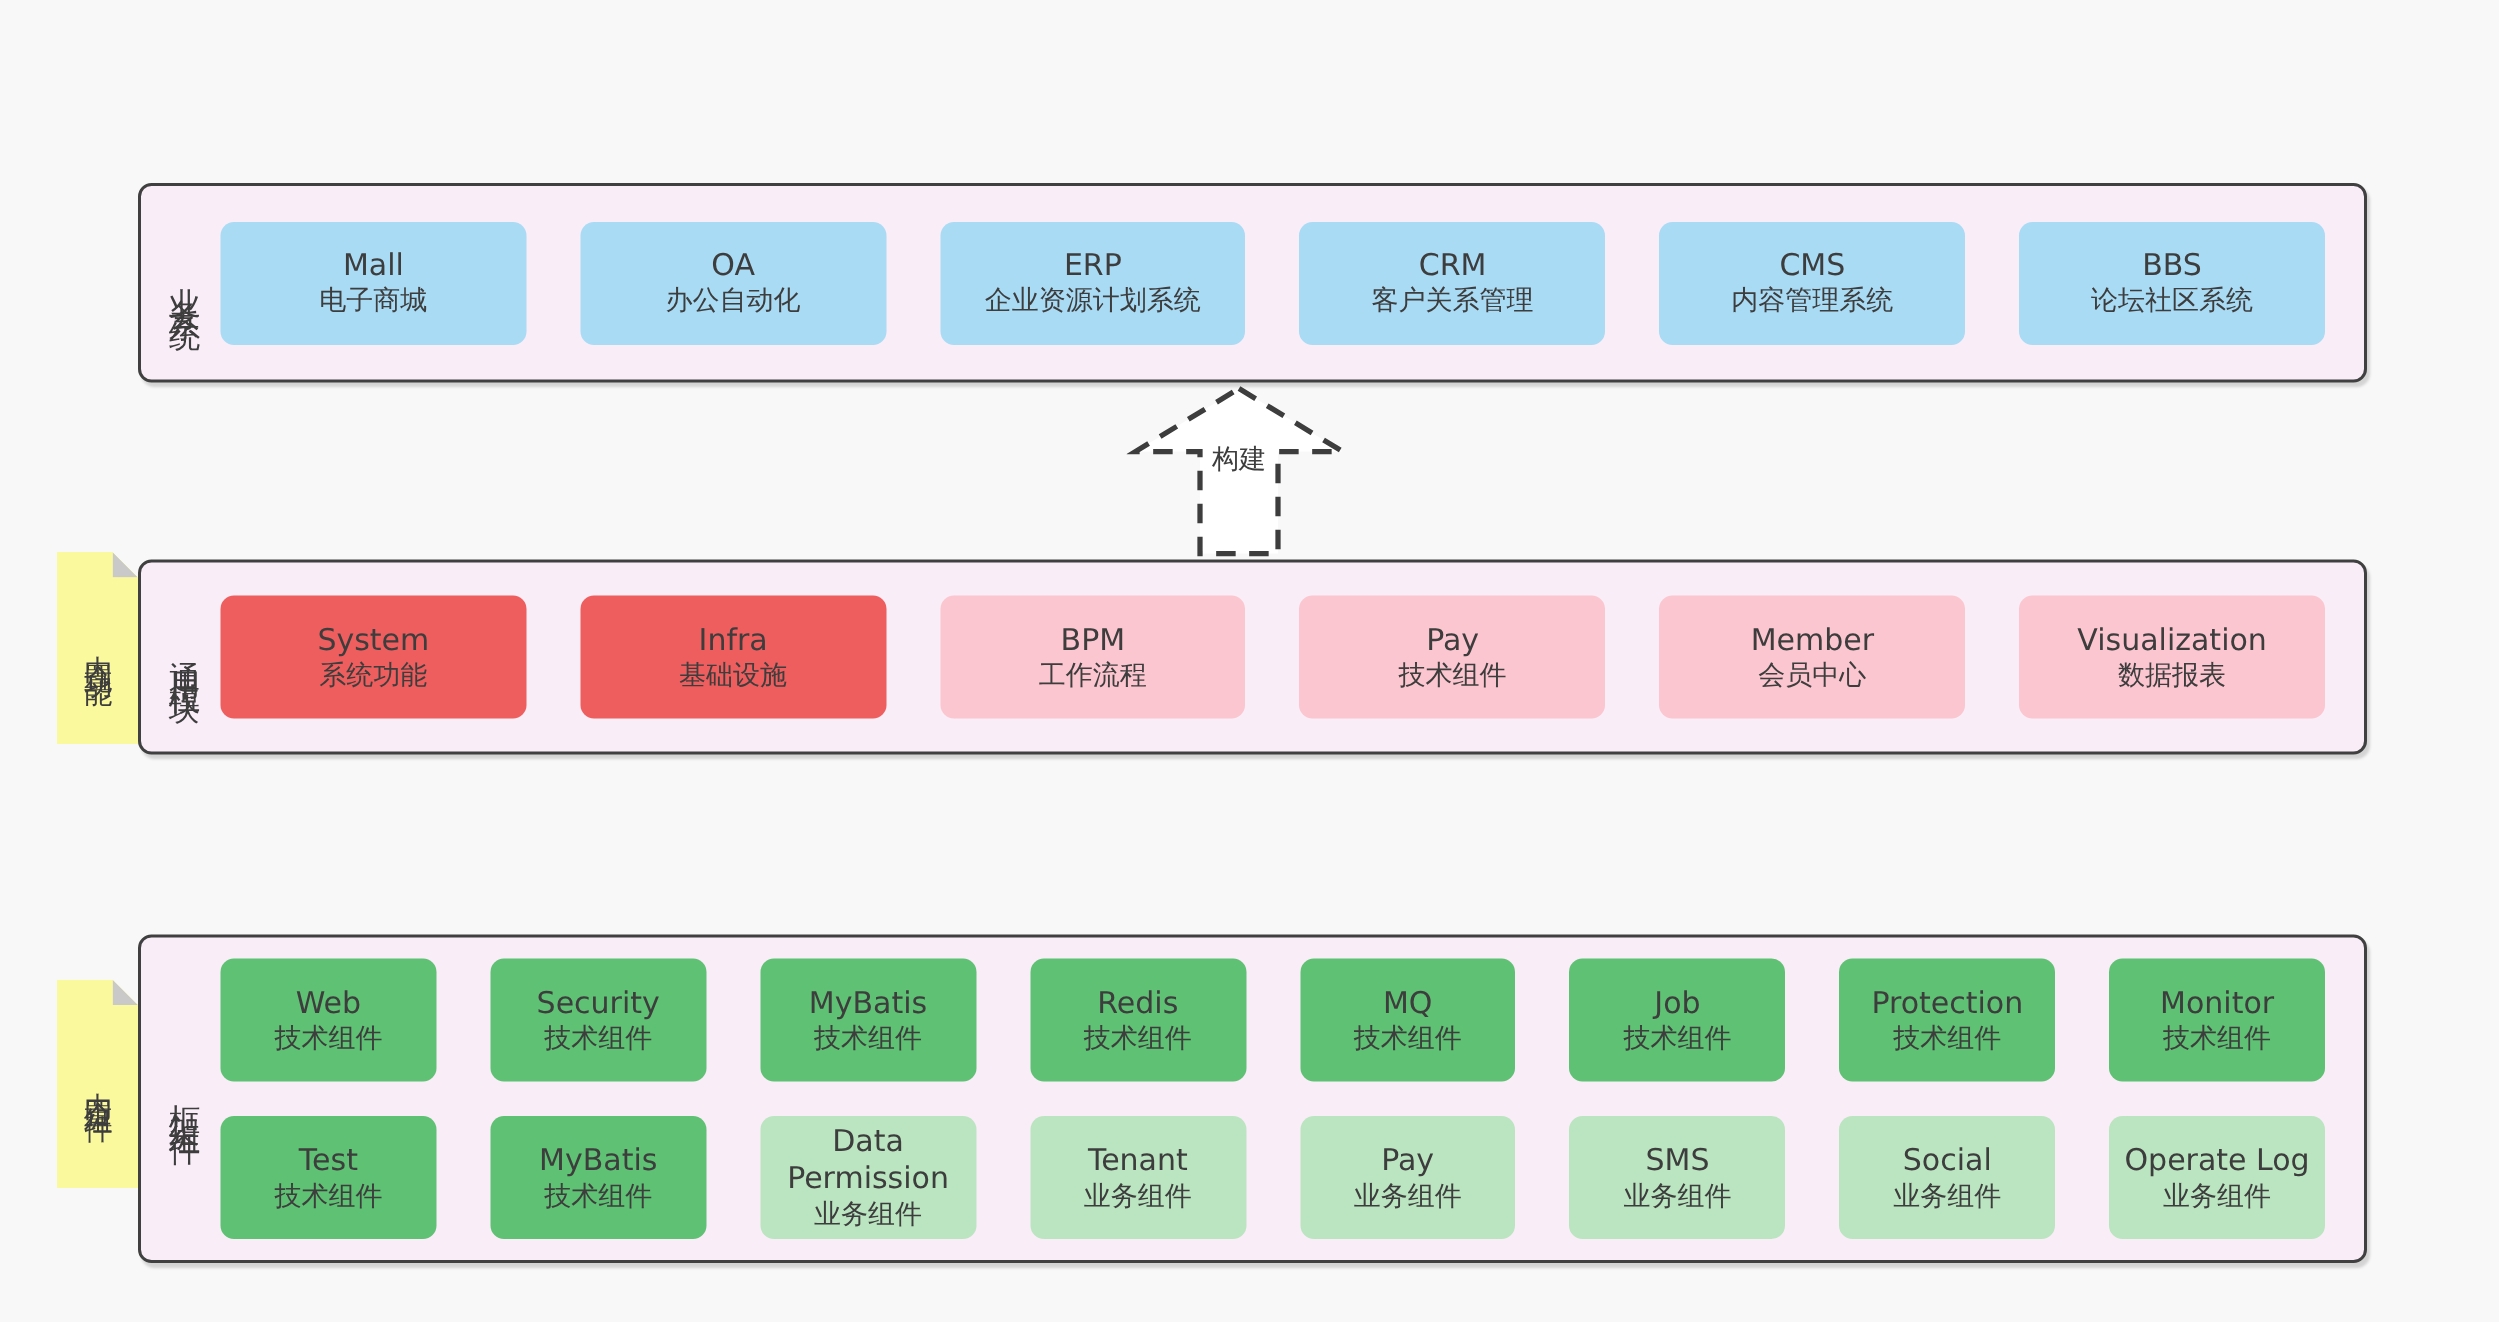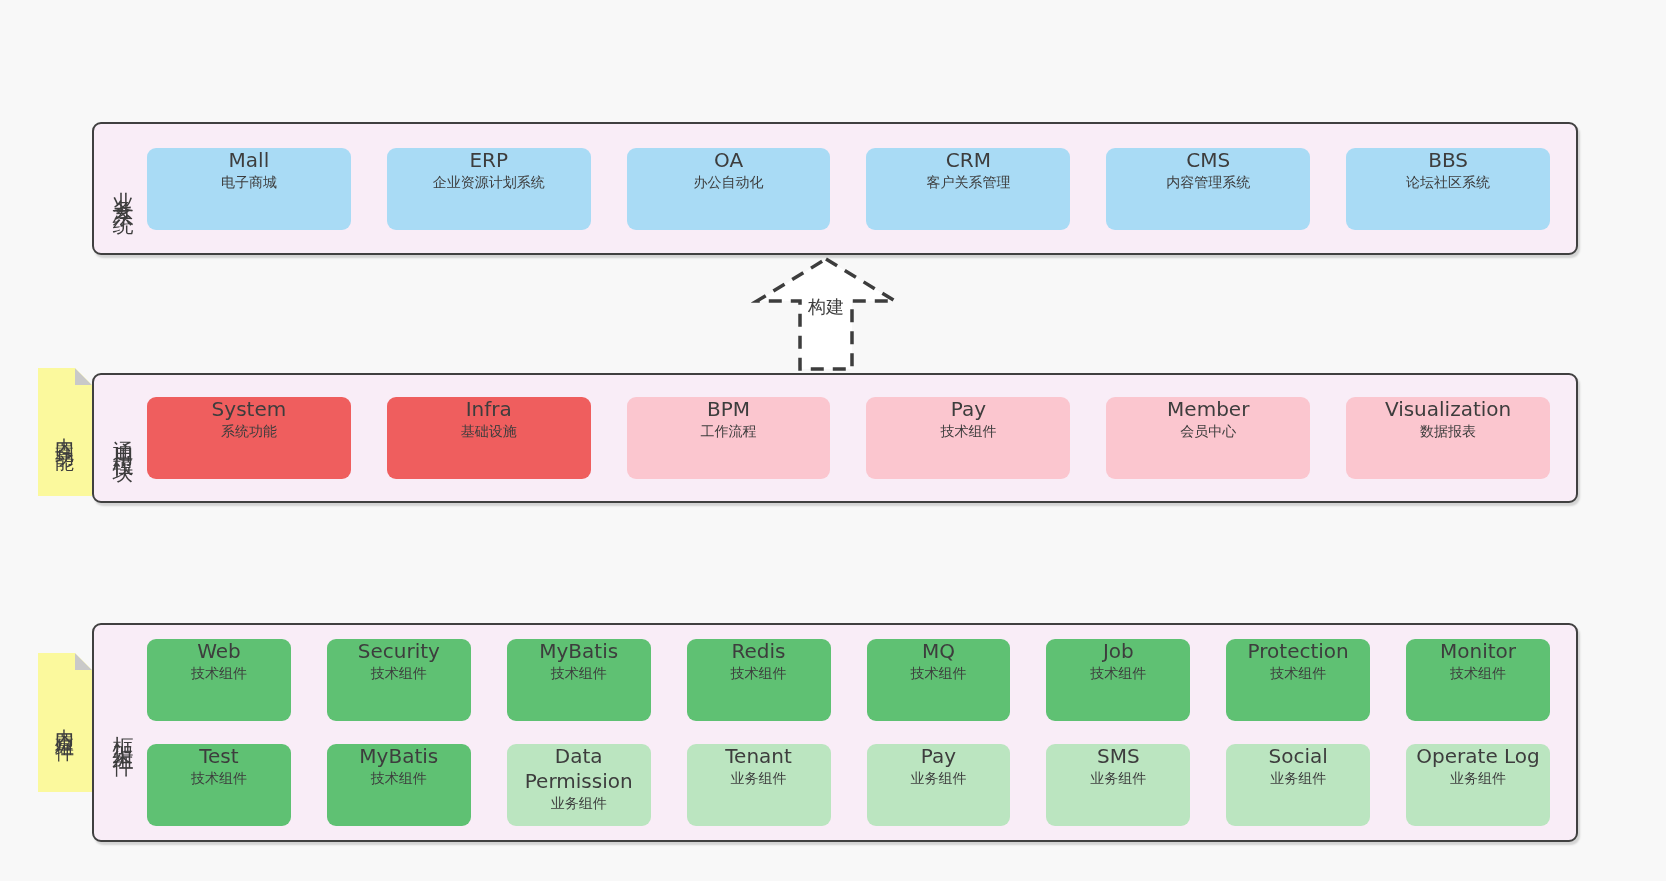--- a/index.html
+++ b/index.html
@@ -30,25 +30,25 @@
     font-size:21px;line-height:1;letter-spacing:7px;
     color:var(--text,#3d3d3d);margin:0 14px 0 6px;white-space:nowrap;
   }
 
   .rows{flex:1;display:flex;flex-direction:column;gap:23px;}
   .boxrow{display:flex;gap:36px;}
   #band-2 .boxrow{}
 
   .box{
     flex:1;height:82px;border-radius:9px;box-sizing:border-box;
-    display:flex;flex-direction:column;align-items:center;justify-content:flex-start;
+    display:flex;flex-direction:column;align-items:center;justify-content:center;
     text-align:center;padding:0 10px;color:var(--text,#3d3d3d);
   }
   .box .t{font-size:20px;line-height:1.25;}
-  .box .s{font-size:14px;line-height:1.3;}
+  .box .s{font-size:18px;line-height:1.3;}
   .box.blue{background:var(--blue,#a9dbf5);}
   .box.red{background:var(--red,#ef5e5e);}
   .box.pink{background:var(--pink,#fbc6cf);}
   .box.green-dark{background:var(--green-dark,#5fc173);}
   .box.green-light{background:var(--green-light,#bbe5c0);}
 
   
   .note{
     position:absolute;background:var(--note-yellow,#fbf99d);
     clip-path:polygon(0 0,calc(100% - 17px) 0,100% 17px,100% 100%,0 100%);
@@ -85,26 +85,26 @@
 
   <section class="band" id="band-0">
     <div class="vlabel">业务系统</div>
     <div class="rows">
         <div class="boxrow">
           <div class="box blue">
             <div class="t">Mall</div>
             <div class="s">电子商城</div>
           </div>
           <div class="box blue">
+            <div class="t">OA</div>
+            <div class="s">办公自动化</div>
+          </div>
+          <div class="box blue">
             <div class="t">ERP</div>
             <div class="s">企业资源计划系统</div>
-          </div>
-          <div class="box blue">
-            <div class="t">OA</div>
-            <div class="s">办公自动化</div>
           </div>
           <div class="box blue">
             <div class="t">CRM</div>
             <div class="s">客户关系管理</div>
           </div>
           <div class="box blue">
             <div class="t">CMS</div>
             <div class="s">内容管理系统</div>
           </div>
           <div class="box blue">

